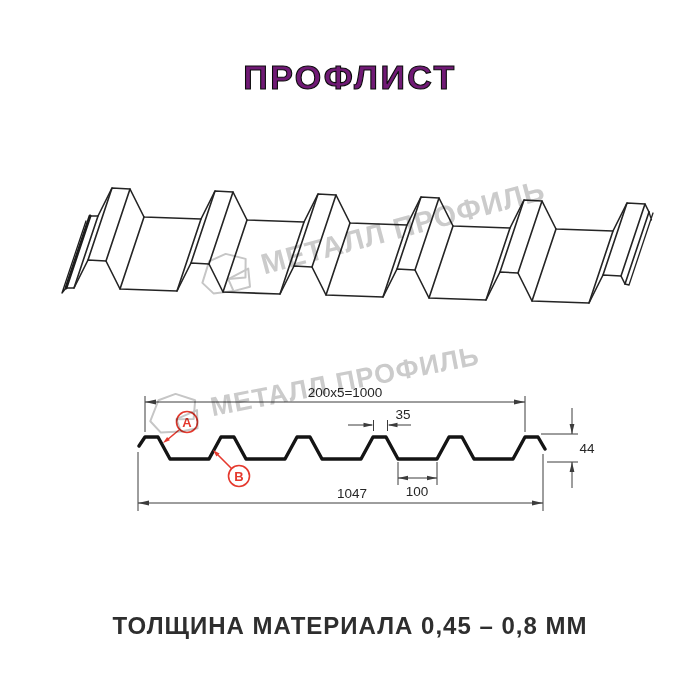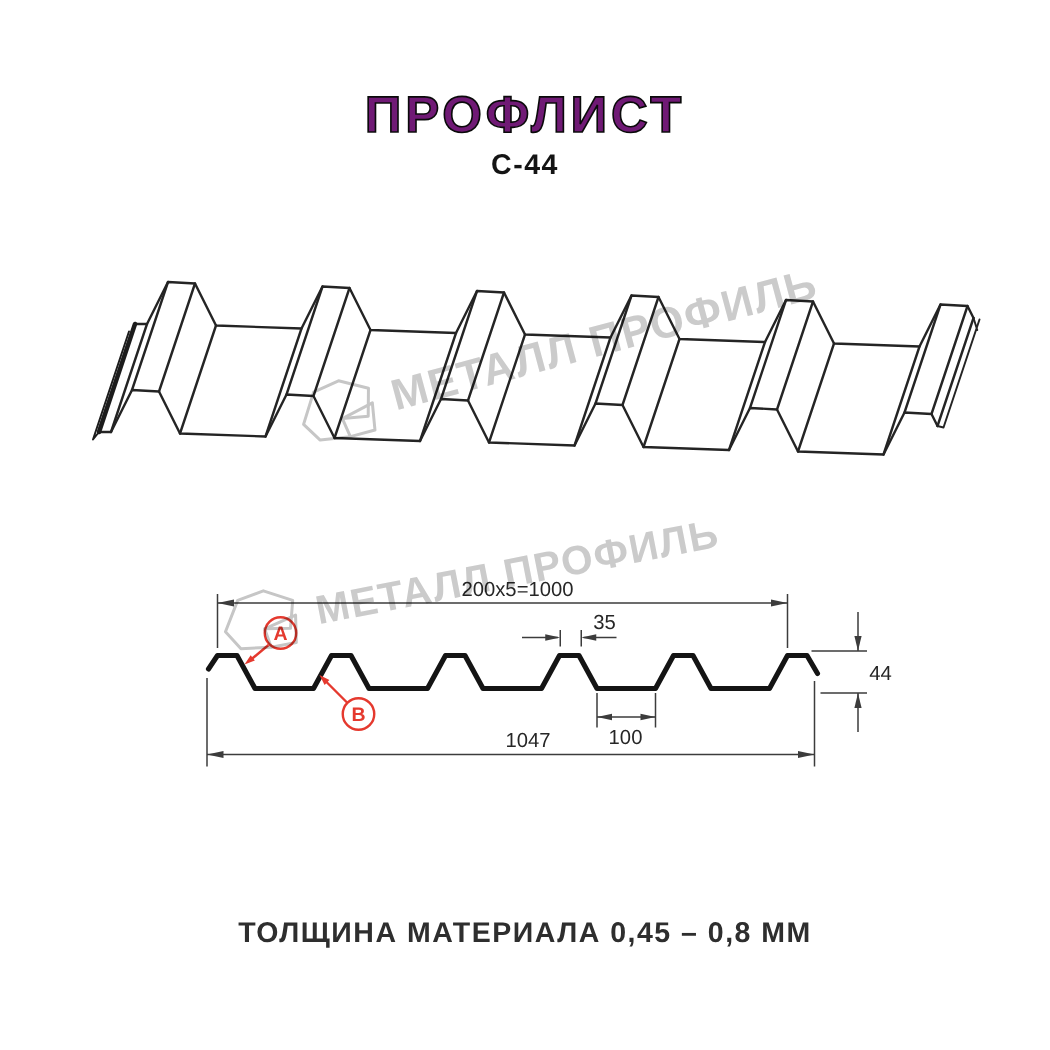--- a/index.html
+++ b/index.html
@@ -11,21 +11,21 @@
     position:absolute;left:0;top:58px;width:700px;text-align:center;
     font-size:34px;font-weight:bold;letter-spacing:2.5px;color:#701a75;
     -webkit-text-stroke:1.1px #0a0a0a;
   }
   .subtitle{
     position:absolute;left:0;top:100px;width:700px;text-align:center;
     font-size:19px;font-weight:bold;letter-spacing:1px;color:#141414;
   }
   .footer-note{
     position:absolute;left:0;top:612px;width:700px;text-align:center;
-    font-size:19px;font-weight:600;letter-spacing:1px;color:#2e2e2e;
+    font-size:24px;font-weight:600;letter-spacing:1px;color:#2e2e2e;
   }
   .svg-3d{position:absolute;left:30px;top:150px;}
   .svg-cross{position:absolute;left:100px;top:380px;}
   .watermark{
     position:absolute;display:flex;align-items:center;gap:10px;
     mix-blend-mode:multiply;pointer-events:none;white-space:nowrap;
   }
   .watermark .wm-text{
     font-weight:bold;color:#cbcbcb;letter-spacing:1px;
   }
@@ -39,21 +39,20 @@
   .profile{stroke:#141414;stroke-width:3.4;fill:none;stroke-linejoin:round;stroke-linecap:round;}
   .redln{stroke:#e5392e;stroke-width:1.6;fill:none;}
   .redtxt{font-family:"Liberation Sans",sans-serif;font-size:13px;font-weight:bold;fill:#e5392e;}
 </style>
 </head>
 <body>
 
 <div class="page">
 
   <div class="title">ПРОФЛИСТ</div>
-  <div class="subtitle">С-44</div>
 
   <svg class="svg-3d" width="650" height="180" viewBox="0 0 650 180">
 
     <path fill="#ffffff" stroke="none" d="M36,138 L44,138 L58,110 L76,111 L90,139 L147,141 L161,113 L179,114 L193,142 L250,144 L264,116 L282,117 L296,145 L353,147 L367,119 L385,120 L399,148 L456,150 L470,122 L488,123 L502,151 L559,153 L573,125 L591,126 L595,134
       L619,62 L615,54 L597,53 L583,81 L526,79 L512,51 L494,50 L480,78 L423,76 L409,48 L391,47 L377,75 L320,73 L306,45 L288,44 L274,72 L217,70 L203,42 L185,41 L171,69 L114,67 L100,39 L82,38 L68,66 L60,66 Z"></path>
 
     <path class="ink" d="M60,66 L68,66 L82,38 L100,39 L114,67 L171,69 L185,41 L203,42 L217,70 L274,72 L288,44 L306,45 L320,73 L377,75 L391,47 L409,48 L423,76 L480,78 L494,50 L512,51 L526,79 L583,81 L597,53 L615,54 L619,62"></path>
 
     <path class="ink" d="M44,138 L68,66 M58,110 L82,38 M76,111 L100,39 M90,139 L114,67 M147,141 L171,69 M161,113 L185,41 M179,114 L203,42 M193,142 L217,70 M250,144 L274,72 M264,116 L288,44 M282,117 L306,45 M296,145 L320,73 M353,147 L377,75 M367,119 L391,47 M385,120 L409,48 M399,148 L423,76 M456,150 L480,78 M470,122 L494,50 M488,123 L512,51 M502,151 L526,79 M559,153 L583,81 M573,125 L597,53 M591,126 L615,54 M595,134 L619,62"></path>
 

